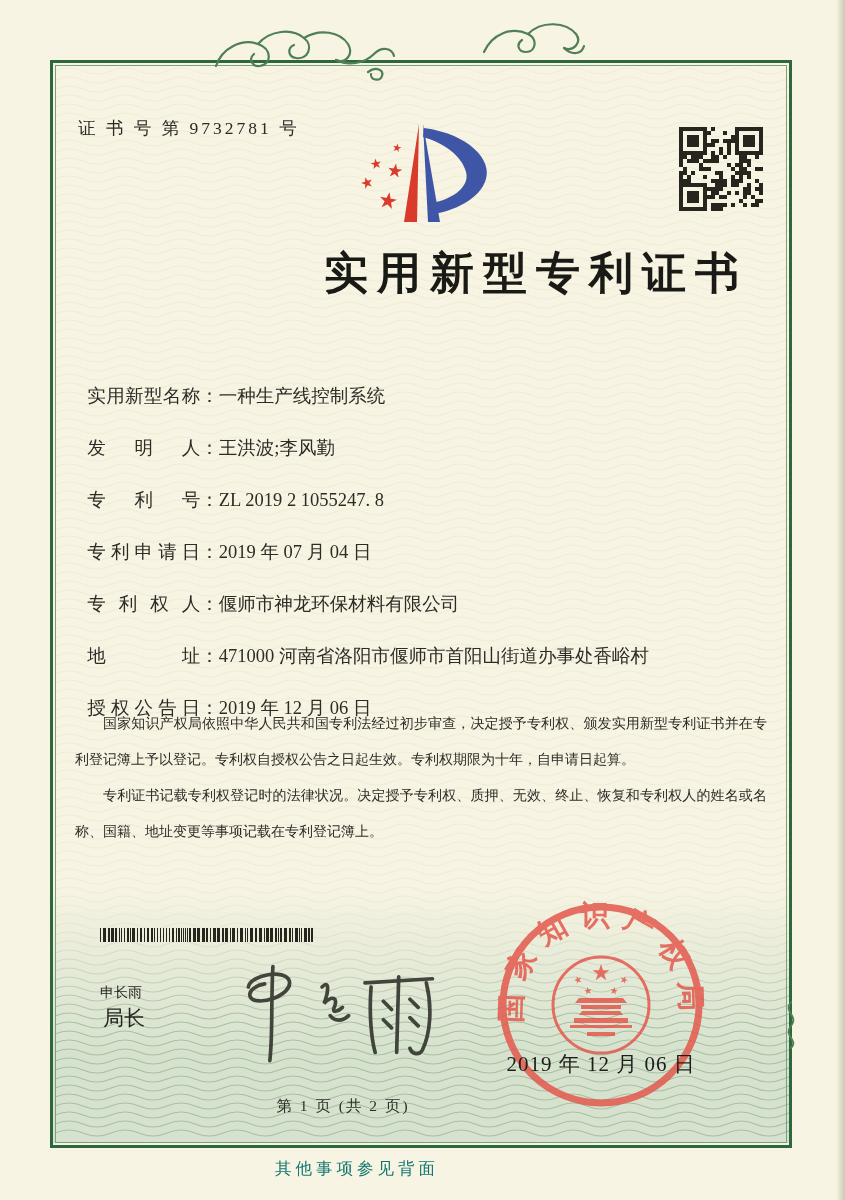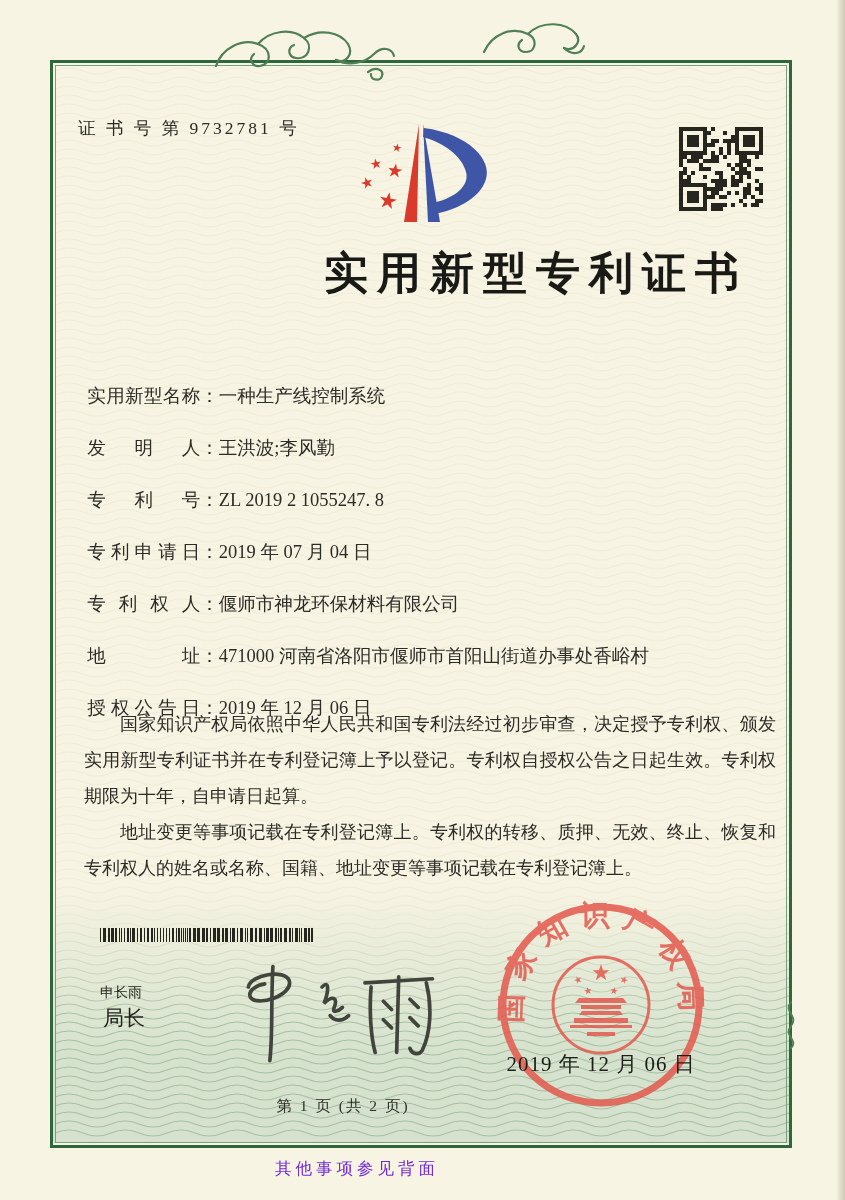--- a/index.html
+++ b/index.html
@@ -31,29 +31,29 @@
   .edge-shadow{right:0;top:0;width:9px;height:1200px;z-index:9;
     background:linear-gradient(90deg,rgba(90,85,60,0),rgba(90,85,60,0.28));}
   .cert-number{left:78px;top:116px;font-size:17.5px;letter-spacing:3px;color:#2b2b26;z-index:2;}
   .title{left:62px;top:244px;width:686px;text-align:right;font-size:44px;font-weight:700;
     letter-spacing:9px;text-indent:9px;color:#191915;z-index:2;}
   .field-row{left:78px;width:700px;font-size:18.5px;z-index:2;white-space:pre-wrap;}
   .flabel{display:inline-block;width:113px;text-align:justify;text-align-last:justify;vertical-align:baseline;}
   .colon{display:inline-block;}
   .fval{white-space:pre-wrap;margin-top:8px;}
   .grant2{position:absolute;left:347px;top:0;white-space:pre-wrap;}
-  .paras{left:84px;top:706px;width:692px;font-size:18px;line-height:36px;text-align:justify;z-index:2;}
+  .paras{left:75px;top:706px;width:692px;font-size:14px;line-height:36px;text-align:justify;z-index:2;}
   .paras p{margin:0;text-indent:2em;}
   .sig-title{left:103px;top:980px;font-size:21px;z-index:3;color:#23251f;margin-top:24px;}
   .sig-name{left:100px;top:972px;font-size:14px;z-index:3;color:#23251f;margin-top:12px;}
   #signature{left:232px;top:952px;z-index:3;}
   #seal{left:496px;top:900px;z-index:2;opacity:0.92;}
   .seal-date{left:496px;top:1050px;width:210px;text-align:center;font-size:21px;color:#1c1c18;z-index:3;letter-spacing:1px;white-space:pre;}
   .page-info{left:50px;top:1096px;width:586px;text-align:center;font-size:15.5px;letter-spacing:2px;z-index:2;color:#2e2e28;}
-  .back-note{left:0;top:1158px;width:714px;text-align:center;font-size:16.5px;letter-spacing:4px;color:#6d28d9;z-index:2;}
+  .back-note{left:0;top:1158px;width:714px;text-align:center;font-size:16.5px;letter-spacing:4px;color:#0f766e;z-index:2;}
   #logo{left:340px;top:118px;z-index:2;}
   #qr{left:679px;top:127px;z-index:2;}
   #barcode{left:100px;top:928px;z-index:2;}
   .ornament{z-index:5;pointer-events:none;}
 </style>
 </head>
 <body>
 
 <div class="abs band"></div>
 <svg id="waves" class="abs" width="739" height="1080">
@@ -462,21 +462,21 @@
 </div>
 <div class="abs field-row" style="top:622px;">
   <span class="flabel">地址</span><span class="colon">：</span><span class="fval">471000 河南省洛阳市偃师市首阳山街道办事处香峪村</span>
 </div>
 <div class="abs field-row" style="top:674px;">
   <span class="flabel">授权公告日</span><span class="colon">：</span><span class="fval">2019 年 12 月 06 日</span>
 </div>
 
 <div class="abs paras">
   <p>国家知识产权局依照中华人民共和国专利法经过初步审查，决定授予专利权、颁发实用新型专利证书并在专利登记簿上予以登记。专利权自授权公告之日起生效。专利权期限为十年，自申请日起算。</p>
-  <p>地址变更等事项记载在专利登记簿上。专利权的转移、质押、无效、终止、恢复和专利权人的姓名或名称、国籍、地址变更等事项记载在专利登记簿上。</p>
+  <p>专利证书记载专利权登记时的法律状况。决定授予专利权、质押、无效、终止、恢复和专利权人的姓名或名称、国籍、地址变更等事项记载在专利登记簿上。</p>
 </div>
 
 <svg id="barcode" class="abs" width="218" height="14" viewBox="0 0 218 14">
     <rect x="0" y="0" width="1" height="14" fill="#26261f"></rect>
     <rect x="3" y="0" width="3" height="14" fill="#26261f"></rect>
     <rect x="8" y="0" width="2" height="14" fill="#26261f"></rect>
     <rect x="11" y="0" width="3" height="14" fill="#26261f"></rect>
     <rect x="15" y="0" width="2" height="14" fill="#26261f"></rect>
     <rect x="19" y="0" width="1" height="14" fill="#26261f"></rect>
     <rect x="21" y="0" width="1" height="14" fill="#26261f"></rect>

